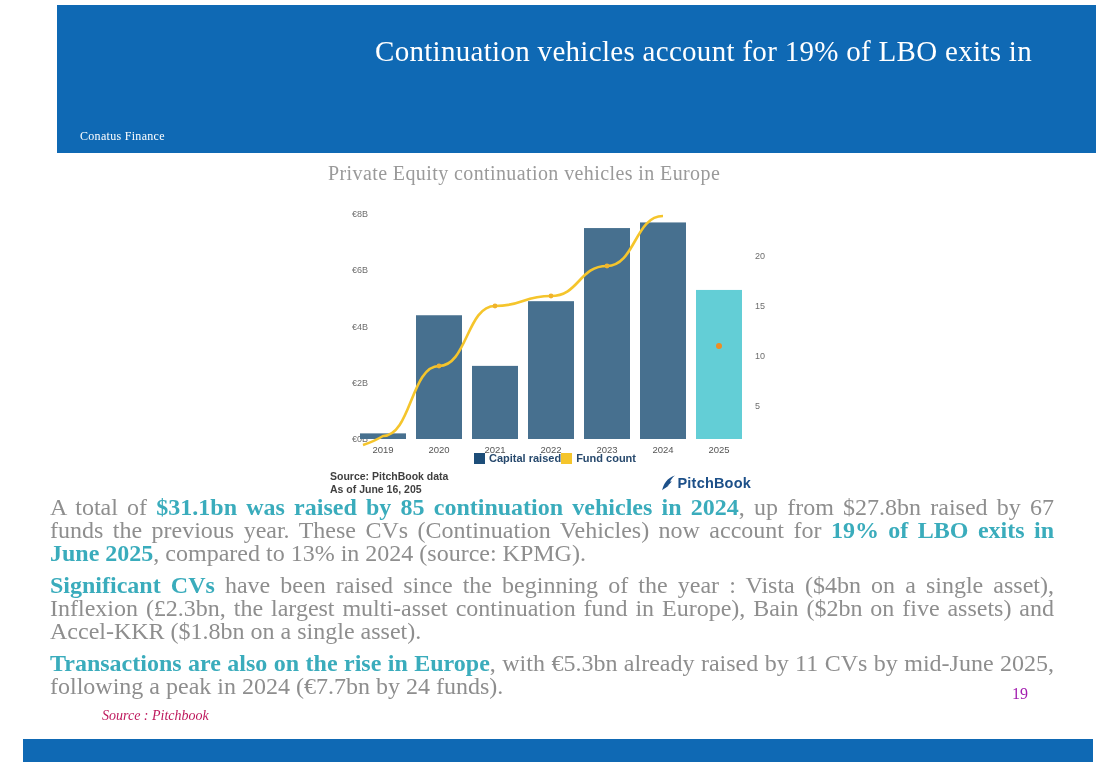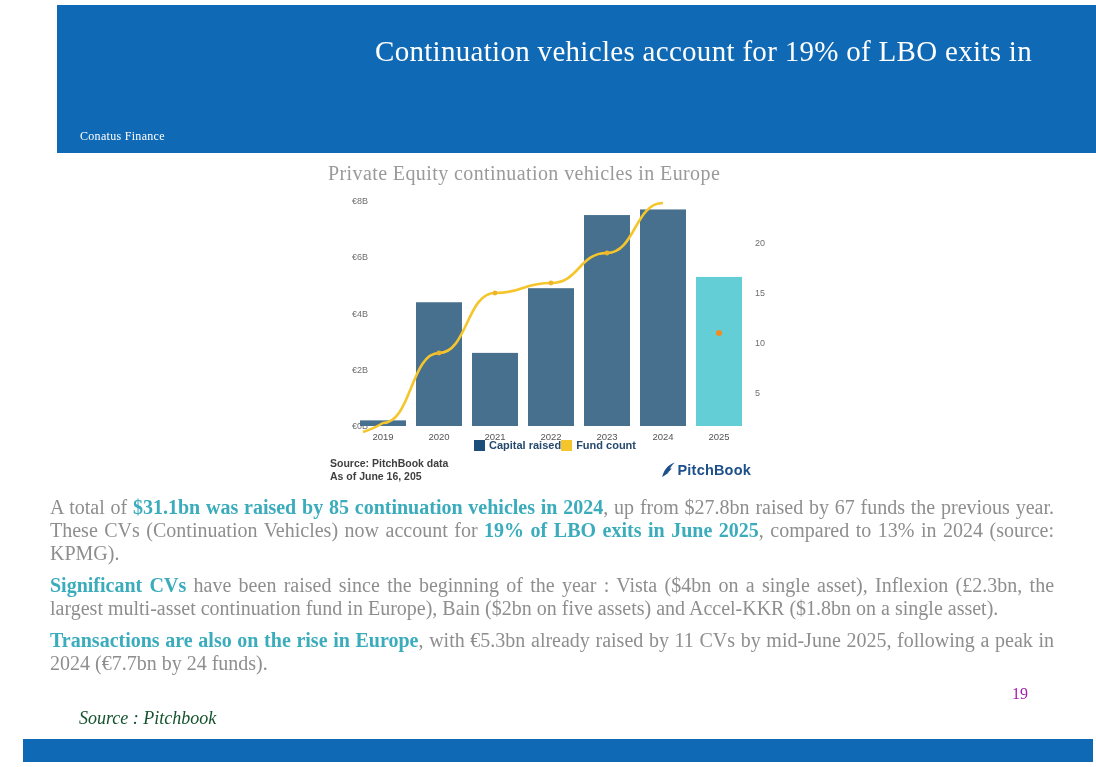--- a/index.html
+++ b/index.html
@@ -18,21 +18,21 @@
     letter-spacing:.3px; white-space:nowrap;
   }
   .brand-label{
     position:absolute; left:23px; bottom:9px; color:#ffffff;
     font-size:12px; letter-spacing:.3px;
   }
   
   .chart-block{ position:absolute; left:330px; top:162px; width:450px; }
   .chart-title{
     font-size:20px; color:#9a9a9a; letter-spacing:.4px;
-    margin:0 0 1px -2px; white-space:nowrap;
+    margin:0 0 14px -2px; white-space:nowrap;
   }
   .chart-svg{ display:block; }
   .axis-label{ font-family:"Liberation Sans","DejaVu Sans",sans-serif; font-size:9px; fill:#6e6e6e; }
   .xtick-label{ font-family:"Liberation Sans","DejaVu Sans",sans-serif; font-size:9.5px; fill:#555; }
   .legend-row{
     display:flex; justify-content:center; gap:0; margin-top:-9px;
     font-family:"Liberation Sans","DejaVu Sans",sans-serif;
     font-size:11px; font-weight:bold; color:#27496d;
   }
   .legend-item{ display:flex; align-items:center; gap:4px; }
@@ -43,28 +43,28 @@
     font-size:10.5px; font-weight:bold; color:#3f3f3f; line-height:12.5px;
   }
   .pb-logo{ display:flex; align-items:center; gap:2px; margin-right:29px; }
   .pb-logo-text{
     font-family:"Liberation Sans","DejaVu Sans",sans-serif;
     font-size:14.5px; font-weight:bold; color:#1d5089; letter-spacing:.2px;
   }
   
   .body-copy{
     position:absolute; left:50px; top:496px; width:1004px;
-    font-size:20px; line-height:23px; color:#8e8e8e; text-align:justify;
+    font-size:24px; line-height:23px; color:#8e8e8e; text-align:justify;
   }
   .body-copy p{ margin:0 0 9px 0; }
   .hl{ color:#3aacbc; font-weight:bold; }
   
   .source-note{
-    position:absolute; left:79px; top:708px; font-style:italic;
-    font-size:18px; color:#14532d;
+    position:absolute; left:102px; top:708px; font-style:italic;
+    font-size:14px; color:#be185d;
   }
   .page-number{
     position:absolute; left:1012px; top:685px; font-size:16px; color:#a21caf;
   }
   .footer-band{
     position:absolute; left:23px; right:3px; top:739px; height:23px;
     background:#0f69b4;
   }
 </style>
 </head>

